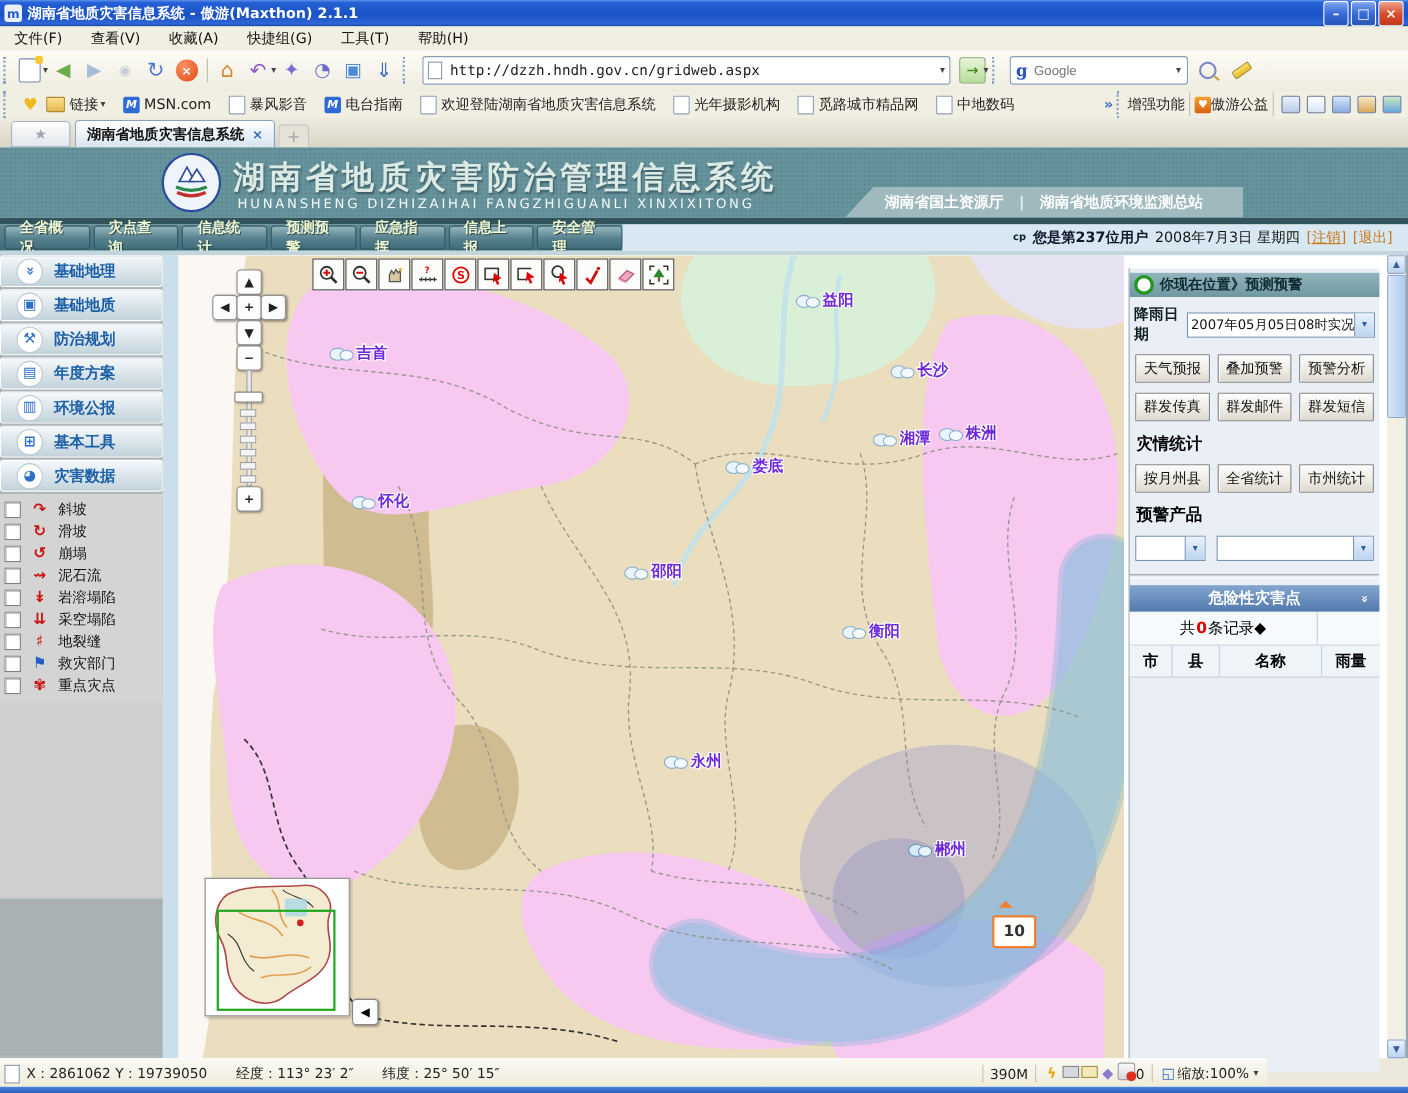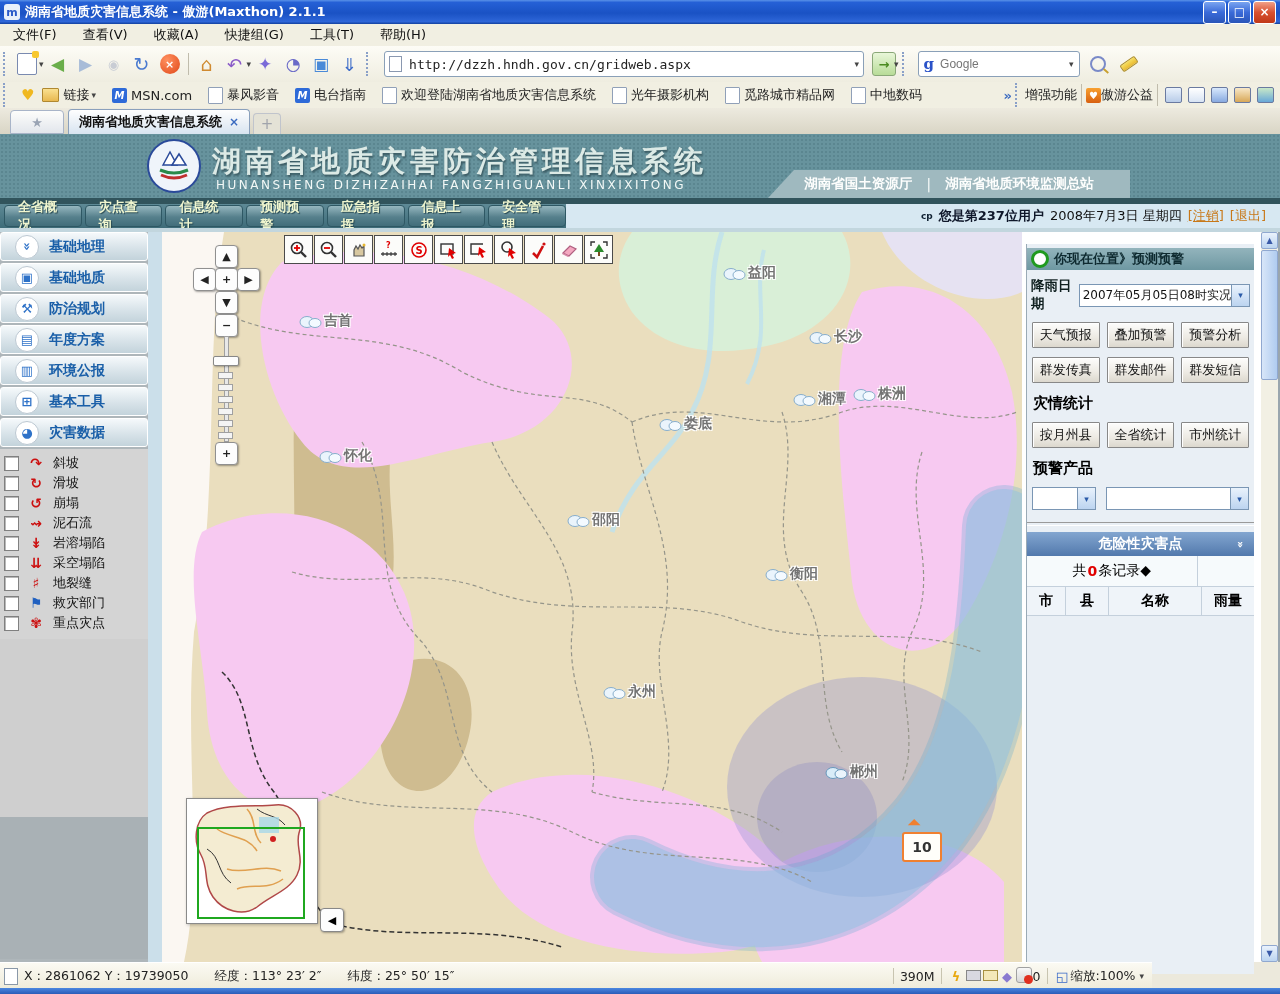--- a/index.html
+++ b/index.html
@@ -112,21 +112,21 @@
   .map{position:absolute;left:162px;top:0;width:860px;height:730px;background:#fff;overflow:hidden;}
   .maptools{position:absolute;left:122px;top:3px;display:flex;gap:1px;}
   .mtool{width:27px;height:27px;background:#FCFCFA;border:1px solid #4A4A4A;display:flex;align-items:center;justify-content:center;}
   .navpad .nbtn{position:absolute;width:21px;height:21px;background:#FDFDFD;border:1px solid #909090;border-radius:4px;
     box-shadow:1px 1px 2px rgba(0,0,0,.35);display:flex;align-items:center;justify-content:center;
     font-size:11px;color:#222;font-weight:bold;}
   .sl-track{position:absolute;left:62px;top:104px;width:3px;height:104px;background:#E8E8E8;border:1px solid #A0A0A0;}
   .sl-tick{position:absolute;left:56px;width:13px;height:5px;background:#F4F4F4;border:1px solid #A0A0A0;}
   .sl-handle{position:absolute;left:51px;top:124px;width:24px;height:8px;background:#FDFDFD;border:1px solid #888;border-radius:2px;box-shadow:1px 1px 2px rgba(0,0,0,.3);}
   .city{position:absolute;display:flex;align-items:center;gap:2px;}
-  .city .nm{color:#737373;font-weight:bold;font-size:14px;text-shadow:1px 1px 0 #FFF,-1px -1px 0 #FFF,1px -1px 0 #fff,-1px 1px 0 #fff;}
+  .city .nm{color:#6d28d9;font-weight:bold;font-size:14px;text-shadow:1px 1px 0 #FFF,-1px -1px 0 #FFF,1px -1px 0 #fff,-1px 1px 0 #fff;}
   .flag10{position:absolute;left:740px;top:600px;width:36px;height:26px;background:#FFFEFA;border:2px solid #F08030;border-radius:3px;
     display:flex;align-items:center;justify-content:center;font-weight:bold;color:#333;font-size:14px;}
   .flag10::before{content:"";position:absolute;left:-2px;top:-10px;border-left:9px solid #F08030;border-top:9px solid transparent;border-bottom:0;border-right:9px solid transparent;transform:rotate(135deg);}
   .overview{position:absolute;left:24px;top:566px;width:130px;height:124px;background:#fff;border:1px solid #8A8A8A;box-shadow:1px 1px 3px rgba(0,0,0,.25);}
   .ovrect{position:absolute;left:10px;top:28px;width:104px;height:88px;border:2px solid #1FA81F;}
   .ovbtn{position:absolute;left:158px;top:676px;width:22px;height:22px;background:#FDFDFD;border:1px solid #888;border-radius:4px;
     display:flex;align-items:center;justify-content:center;font-size:11px;box-shadow:1px 1px 2px rgba(0,0,0,.3);}
   
   .rpanel{position:absolute;left:1026px;top:0;width:228px;height:730px;background:#E9EFF5;border-left:1px solid #9AAAB6;box-sizing:border-box;margin-top:12px;}
   .locbar{height:22px;margin-top:4px;background:linear-gradient(180deg,#93B4BC,#6E98A2);display:flex;align-items:center;gap:5px;padding-left:4px;

